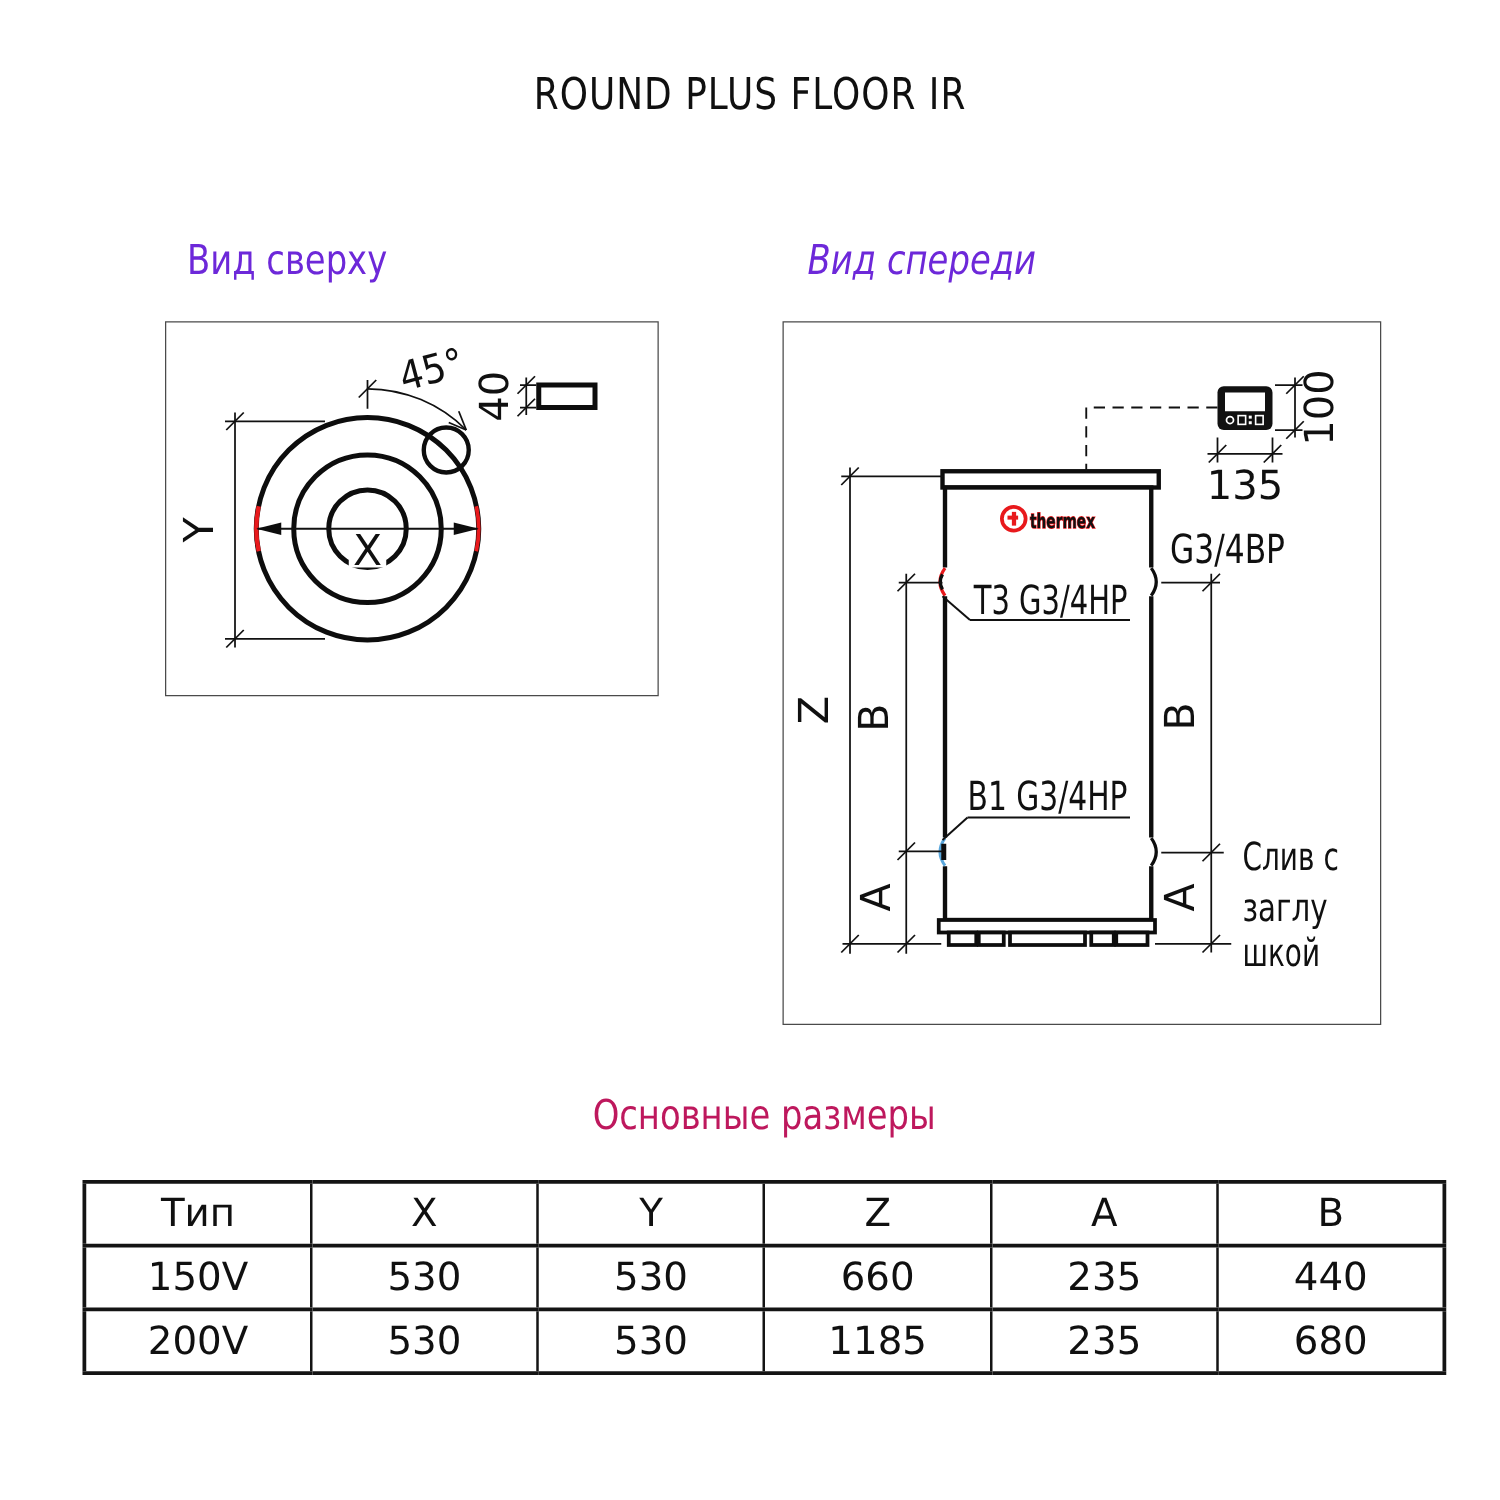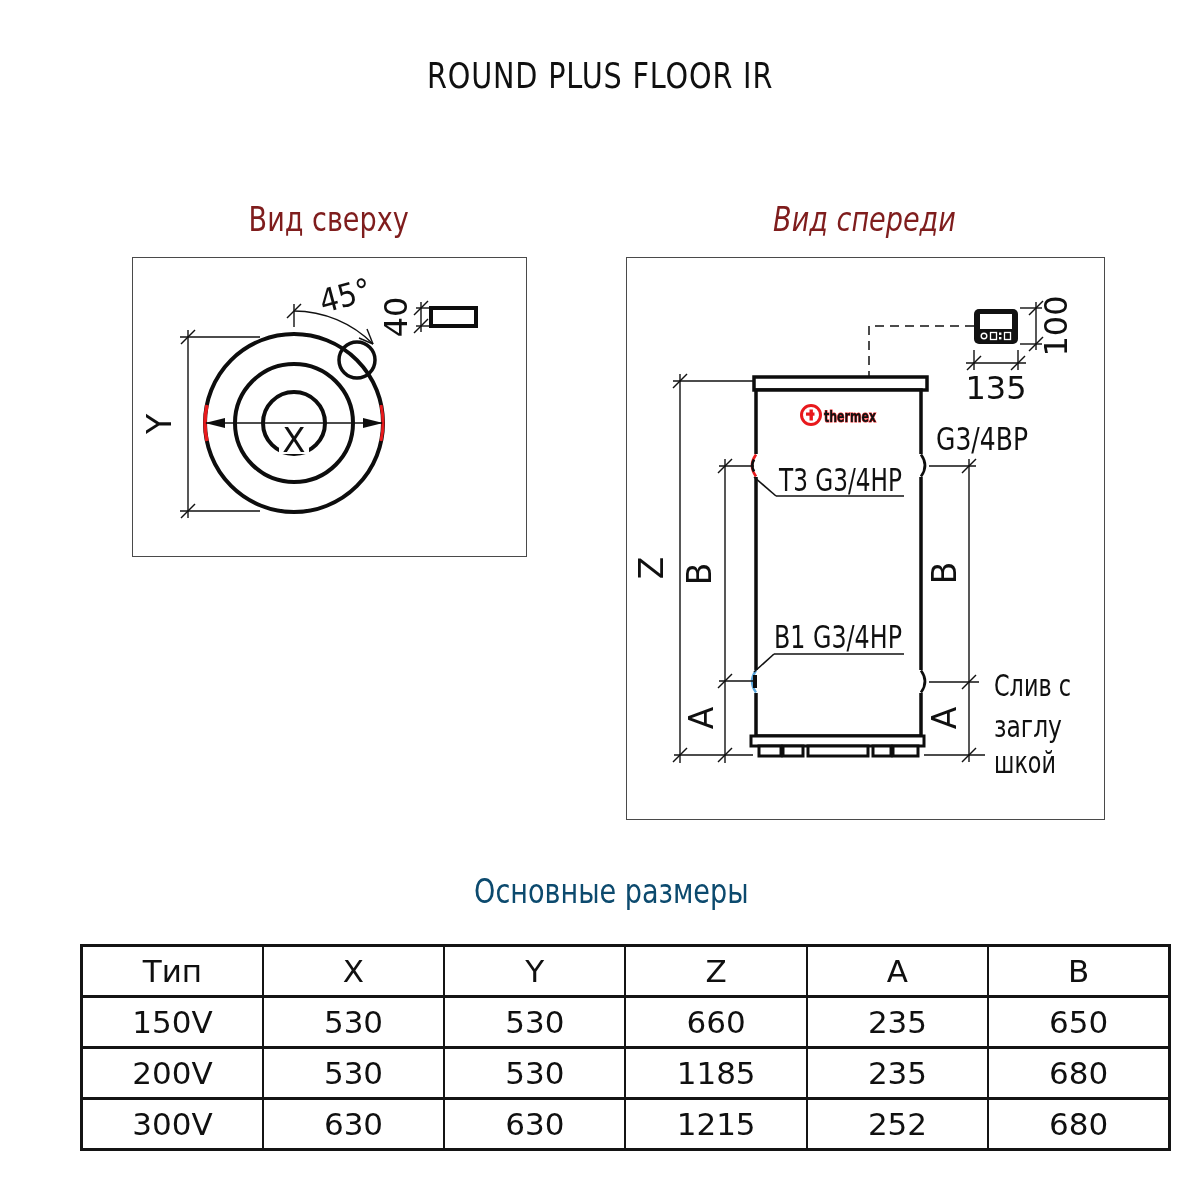--- a/index.html
+++ b/index.html
@@ -2,24 +2,24 @@
 <html><head>
 <meta charset="utf-8">
 <style>
   html,body{margin:0;padding:0;background:#ffffff;}
   body{width:1200px;height:1200px;position:relative;overflow:hidden;
        font-family:"DejaVu Sans","Liberation Sans",sans-serif;color:#111;}
   .abs{position:absolute;}
   .cond{display:inline-block;transform:scaleX(0.82);transform-origin:center;}
   .page-title{top:56px;left:0;width:1200px;text-align:center;font-size:35px;
               letter-spacing:1px;color:#101010;}
-  .view-title{font-size:33px;color:#7f1d1d;text-align:center;margin-top:12px;}
+  .view-title{font-size:33px;color:#6d28d9;text-align:left;}
   .panel{border:1.6px solid #4a4a4a;background:#fff;}
-  .tbl-title{top:872px;left:66px;width:1091px;text-align:center;font-size:33px;color:#0c4a6e;}
-  table.dims{position:absolute;left:80px;top:944px;width:1091px;border-collapse:collapse;
+  .tbl-title{top:872px;left:66px;width:1091px;text-align:center;font-size:33px;color:#be185d;}
+  table.dims{position:absolute;left:66px;top:944px;width:1091px;border-collapse:collapse;
              table-layout:fixed;}
   table.dims td{border:2px solid #141414;border-top-width:3px;border-bottom-width:3px;
                 height:48px;text-align:center;font-size:31px;color:#101010;padding:0;}
   table.dims{border:3px solid #141414;}
   svg text{font-family:"DejaVu Sans","Liberation Sans",sans-serif;fill:#101010;}
 </style>
 </head>
 <body>
 
 <div class="abs page-title"><span class="cond">ROUND PLUS FLOOR IR</span></div>
@@ -212,32 +212,24 @@
     <td>Z</td>
     <td>A</td>
     <td>B</td>
   </tr>
   <tr>
     <td>150V</td>
     <td>530</td>
     <td>530</td>
     <td>660</td>
     <td>235</td>
-    <td>650</td>
+    <td>440</td>
   </tr>
   <tr>
     <td>200V</td>
     <td>530</td>
     <td>530</td>
     <td>1185</td>
     <td>235</td>
     <td>680</td>
   </tr>
-  <tr>
-    <td>300V</td>
-    <td>630</td>
-    <td>630</td>
-    <td>1215</td>
-    <td>252</td>
-    <td>680</td>
-  </tr>
 </tbody>
   </table>
 
 </body></html>

